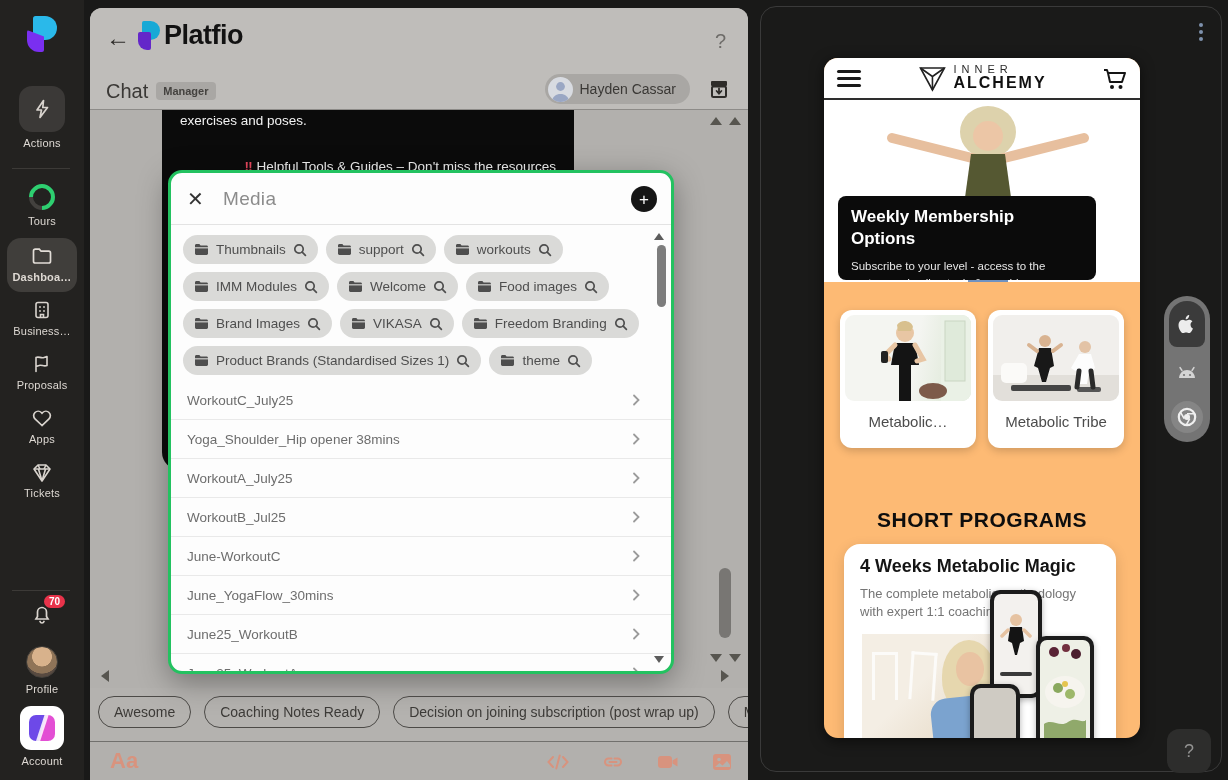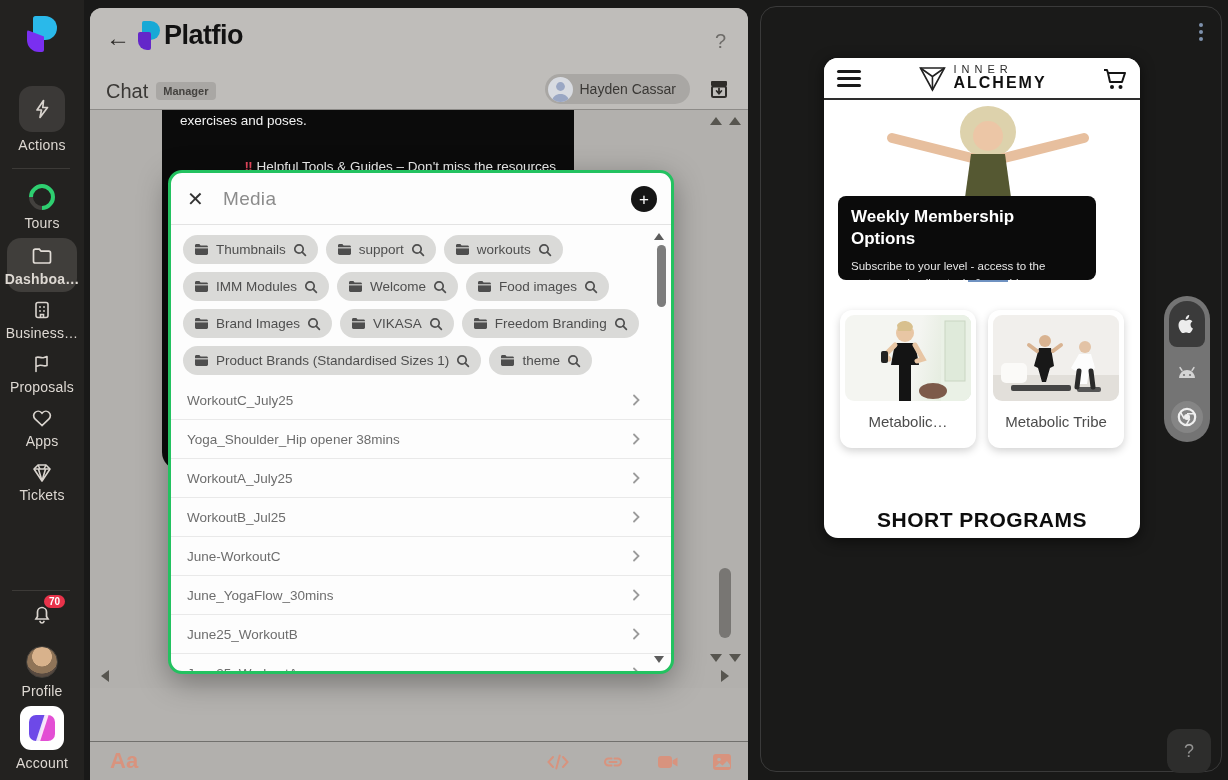--- a/index.html
+++ b/index.html
@@ -8,21 +8,21 @@
     position:relative; overflow:hidden;
     background:#191918;
     font-family:"Liberation Sans", sans-serif;
     -webkit-font-smoothing:antialiased;
   }
   .abs { position:absolute; }
 
   
   #sidebar { position:absolute; left:0; top:0; width:84px; height:780px; background:#232220; color:#d9d4ce; }
   .sb-item { position:absolute; left:0; width:84px; display:flex; flex-direction:column; align-items:center; gap:5px; cursor:pointer; }
-  .sb-label { font-size:14px; color:#ded9d3; letter-spacing:.2px; white-space:nowrap; }
+  .sb-label { font-size:11px; color:#ded9d3; letter-spacing:.2px; white-space:nowrap; }
   .sb-divider { position:absolute; left:12px; width:58px; height:1px; background:#3c3a37; }
   .logo-mark { position:relative; width:30px; height:36px; }
   .logo-mark .lm-blue { position:absolute; left:6px; top:0; width:24px; height:24px; background:#2ab9ea; border-radius:3px 14px 14px 3px; }
   .logo-mark .lm-purple { position:absolute; left:0; top:14px; width:17px; height:22px; background:#7a2ff0; border-radius:2px 2px 2px 12px; clip-path:polygon(0 0,100% 30%,100% 100%,0 100%); }
   .actions-btn { width:46px; height:46px; border-radius:13px; background:#3b3937; display:flex; align-items:center; justify-content:center; }
   .tours-ring { width:26px; height:26px; border-radius:50%; border:4px solid #2ecf70; border-left-color:#43413e; transform:rotate(-45deg); }
   .sb-active { position:absolute; left:7px; width:70px; height:54px; background:#403e3b; border-radius:14px; }
   .bell-wrap { position:relative; }
   .badge { position:absolute; top:-9px; left:12px; background:#e8334a; color:#fff; font-size:10px; font-weight:bold; padding:1px 5px; border-radius:9px; border:2px solid #232220; }
   .avatar-photo { width:32px; height:32px; border-radius:50%; background:radial-gradient(circle at 50% 32%, #d8b28c 0 38%, #8f7458 40% 66%, #584a40 68%); border:1px solid #44403b; }
@@ -88,21 +88,21 @@
   .fmt-label { margin-left:20px; font-size:22px; font-weight:bold; color:#d8937e; cursor:pointer; }
   .composer-icons { position:absolute; right:16px; top:0; height:39px; display:flex; align-items:center; gap:33px; }
   .composer-icons svg { cursor:pointer; }
 
   
   #right-frame { position:absolute; left:760px; top:6px; width:462px; height:766px; border:1px solid #3a3a3a; border-radius:16px; background:#1a1a19; }
   .kebab { position:absolute; right:18px; top:16px; display:flex; flex-direction:column; gap:3px; cursor:pointer; }
   .kebab i { width:4px; height:4px; border-radius:50%; background:#7e91ad; }
 
   
-  #phone { position:absolute; left:824px; top:58px; width:316px; height:480px; background:#ffffff; border-radius:14px; overflow:hidden; box-shadow:0 3px 14px rgba(0,0,0,.55); }
+  #phone { position:absolute; left:824px; top:58px; width:316px; height:680px; background:#fdba74; border-radius:14px; overflow:hidden; box-shadow:0 3px 14px rgba(0,0,0,.55); }
   .ph-header { position:absolute; left:0; top:0; width:316px; height:42px; background:#fff; border-bottom:2px solid #2e2e2e; }
   .hamburger { position:absolute; left:13px; top:12px; width:24px; cursor:pointer; }
   .hamburger i { display:block; height:3px; background:#1a1a1a; border-radius:2px; margin-bottom:4px; }
   .ph-logo { position:absolute; left:50%; top:5px; transform:translateX(-50%); display:flex; align-items:center; gap:6px; }
   .brand-text { display:flex; flex-direction:column; line-height:1.05; }
   .brand-top { font-size:11px; letter-spacing:5px; color:#2b2b2b; }
   .brand-bottom { font-size:16px; font-weight:bold; letter-spacing:2px; color:#101010; }
   .ph-cart { position:absolute; right:12px; top:8px; cursor:pointer; }
 
   .hero { position:absolute; left:0; top:42px; width:316px; height:182px; background:#fff; overflow:hidden; }
@@ -491,20 +491,30 @@
 
     <div class="modal-sb-up">
         <div class="scroll-tri tri-up"></div>
       </div>
     <div class="modal-thumb"></div>
     <div class="modal-sb-down">
         <div class="scroll-tri tri-down"></div>
       </div>
   </div>
 
+  <div id="quick-replies">
+
+      <button class="qr-pill">Awesome</button>
+
+      <button class="qr-pill">Coaching Notes Ready</button>
+
+      <button class="qr-pill">Decision on joining subscription (post wrap up)</button>
+
+      <button class="qr-pill">MAGIC co</button>
+    </div>
 
   <div id="composer">
     <span class="fmt-label">Aa</span>
     <div class="composer-icons">
       <svg width="22" height="18" viewBox="0 0 22 18" fill="none" stroke="#d8937e" stroke-width="2" stroke-linecap="round">
           <path d="m6 4-4.5 5L6 14M16 4l4.5 5L16 14M12.7 2.5 9.3 15.5"></path>
         </svg>
       <svg width="22" height="18" viewBox="0 0 22 18" fill="none" stroke="#d8937e" stroke-width="2" stroke-linecap="round">
           <path d="M9.5 12.5h-3a3.5 3.5 0 0 1 0-7h3M12.5 5.5h3a3.5 3.5 0 0 1 0 7h-3M7.5 9h7"></path>
         </svg>

